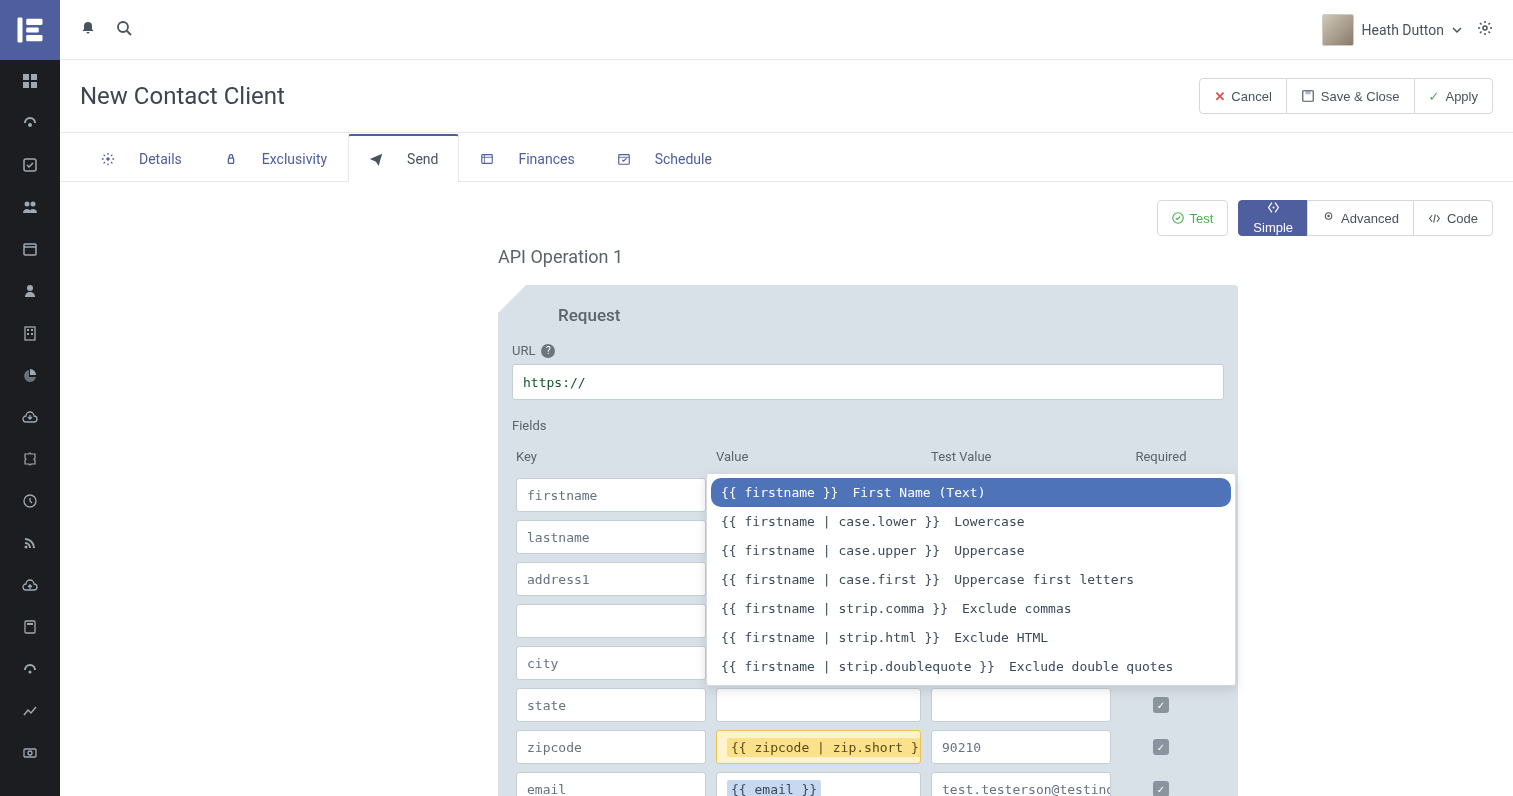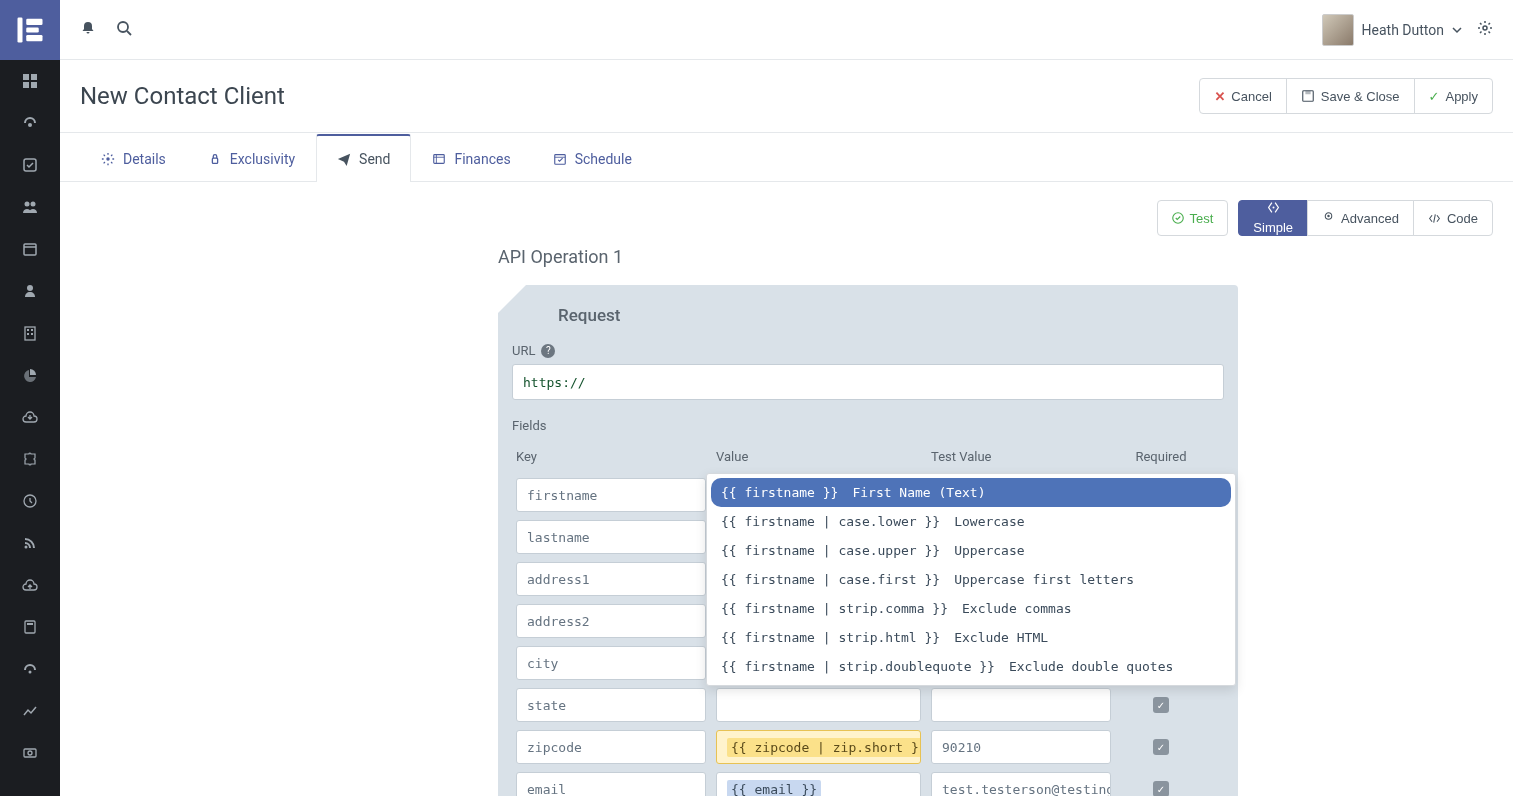--- a/index.html
+++ b/index.html
@@ -29,21 +29,21 @@
 .header-actions { display: flex; gap: 0; }
 .btn { height: 36px; padding: 0 14px; border: 1px solid #d5d9dd; background: #fff; border-radius: 4px; display: inline-flex; align-items: center; gap: 6px; cursor: pointer; font-size: 13px; color: #47535f; }
 .header-actions .btn { border-radius: 0; margin-left: -1px; }
 .header-actions .btn:first-child { border-top-left-radius: 4px; border-bottom-left-radius: 4px; }
 .header-actions .btn:last-child { border-top-right-radius: 4px; border-bottom-right-radius: 4px; }
 .btn .x { color: #d9534f; font-weight: bold; }
 .btn .check { color: #4aae4e; }
 
 
 .tabs { display: flex; padding: 0 20px; border-bottom: 1px solid #e5e8eb; background: #fff; }
-.tab { padding: 15px 20px; display: flex; align-items: center; gap: 8px; color: #4e5e9e; cursor: pointer; border: 1px solid transparent; border-bottom: none; position: relative; top: 1px; }
+.tab { padding: 15px 20px; display: flex; align-items: center; gap: 24px; color: #4e5e9e; cursor: pointer; border: 1px solid transparent; border-bottom: none; position: relative; top: 1px; }
 .tab.active { color: #47535f; border-color: #e5e8eb; border-top: 2px solid #4e5e9e; background: #fff; border-radius: 3px 3px 0 0; }
 .tab svg { width: 14px; height: 14px; }
 
 
 .content-controls { display: flex; justify-content: flex-end; align-items: center; padding: 18px 20px 10px; gap: 10px; }
 .btn-test { border: 1px solid #d5d9dd; color: #4aae4e; }
 .btn-group { display: flex; }
 .btn-group .btn { border-radius: 0; margin-left: -1px; }
 .btn-group .btn:first-child { border-top-left-radius: 4px; border-bottom-left-radius: 4px; margin-left: 0; }
 .btn-group .btn:last-child { border-top-right-radius: 4px; border-bottom-right-radius: 4px; text-align: right; }
@@ -385,21 +385,20 @@
                   </div>
                   <div class="field-row">
                     <div class="cell-input">address1</div>
                     <div class="cell-input value-cell"></div>
                     <div class="cell-input"></div>
                     <div class="req-cell">
                       <div class="req-check">✓</div>
                     </div>
                   </div>
                   <div class="field-row">
-                    <div class="cell-input">address2</div>
                     <div class="cell-input value-cell"></div>
                     <div class="cell-input"></div>
                     <div class="req-cell">
                       <div class="req-check">✓</div>
                     </div>
                   </div>
                   <div class="field-row">
                     <div class="cell-input">city</div>
                     <div class="cell-input value-cell"></div>
                     <div class="cell-input"></div>

